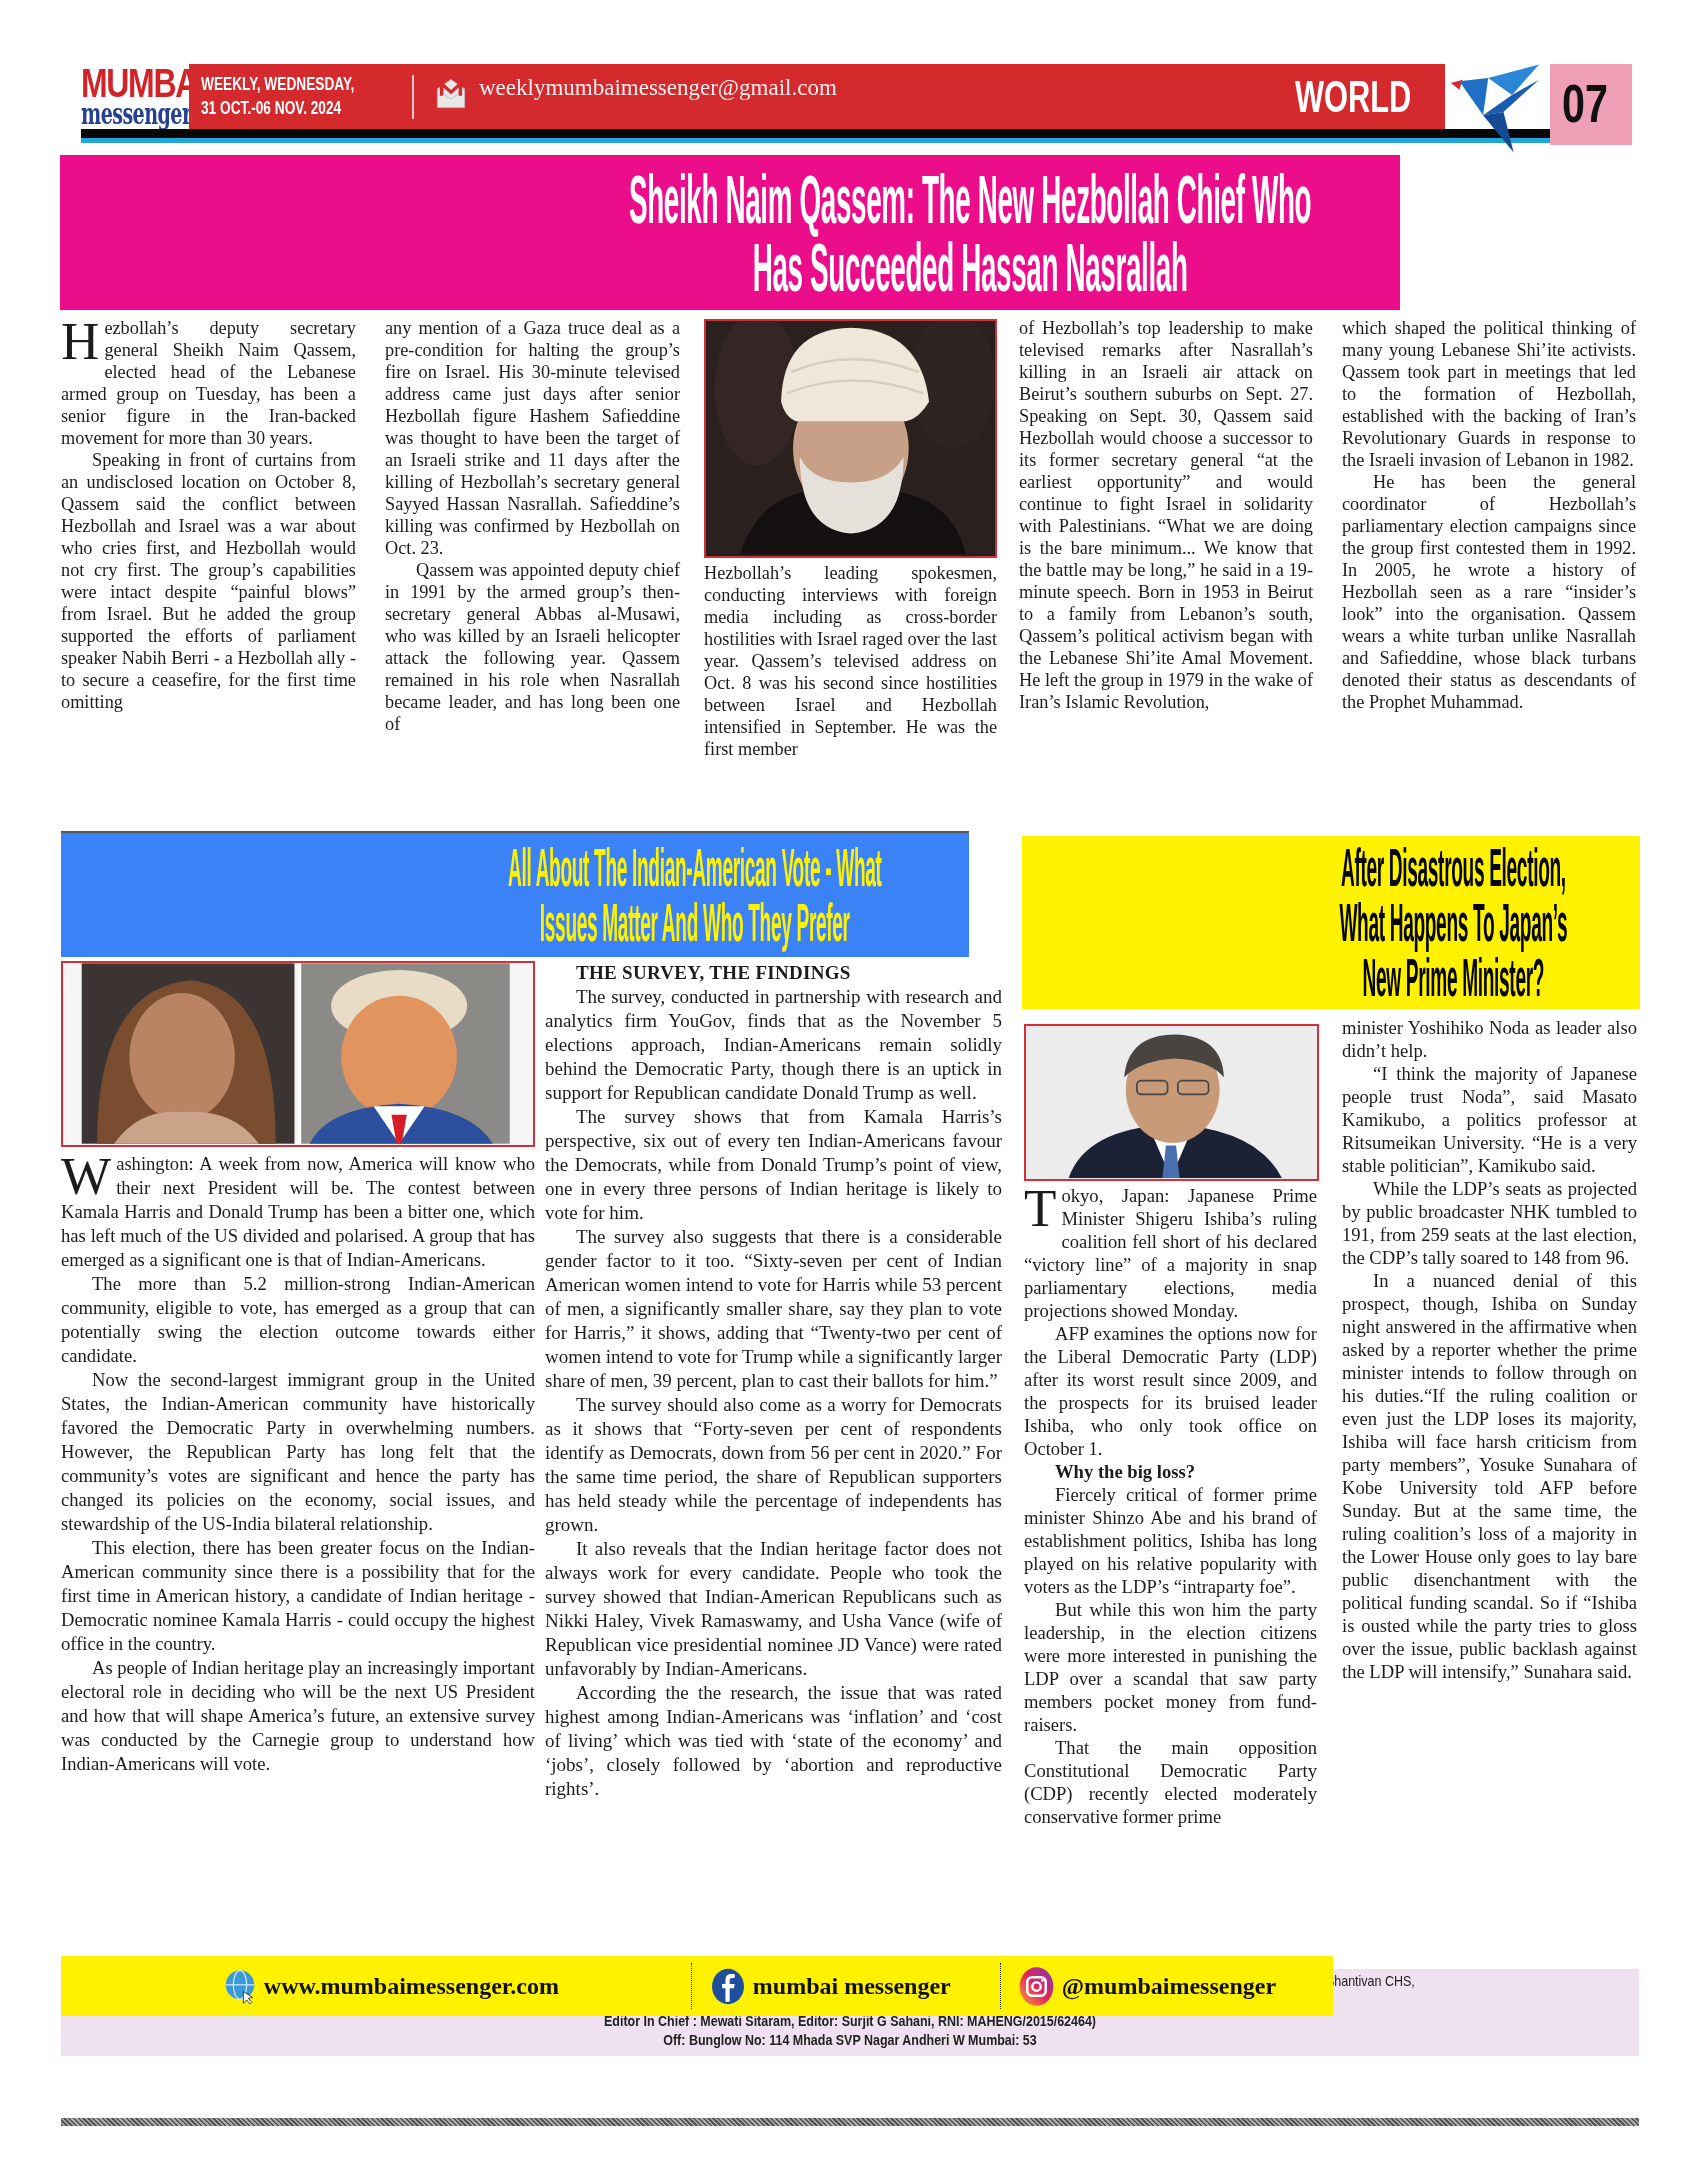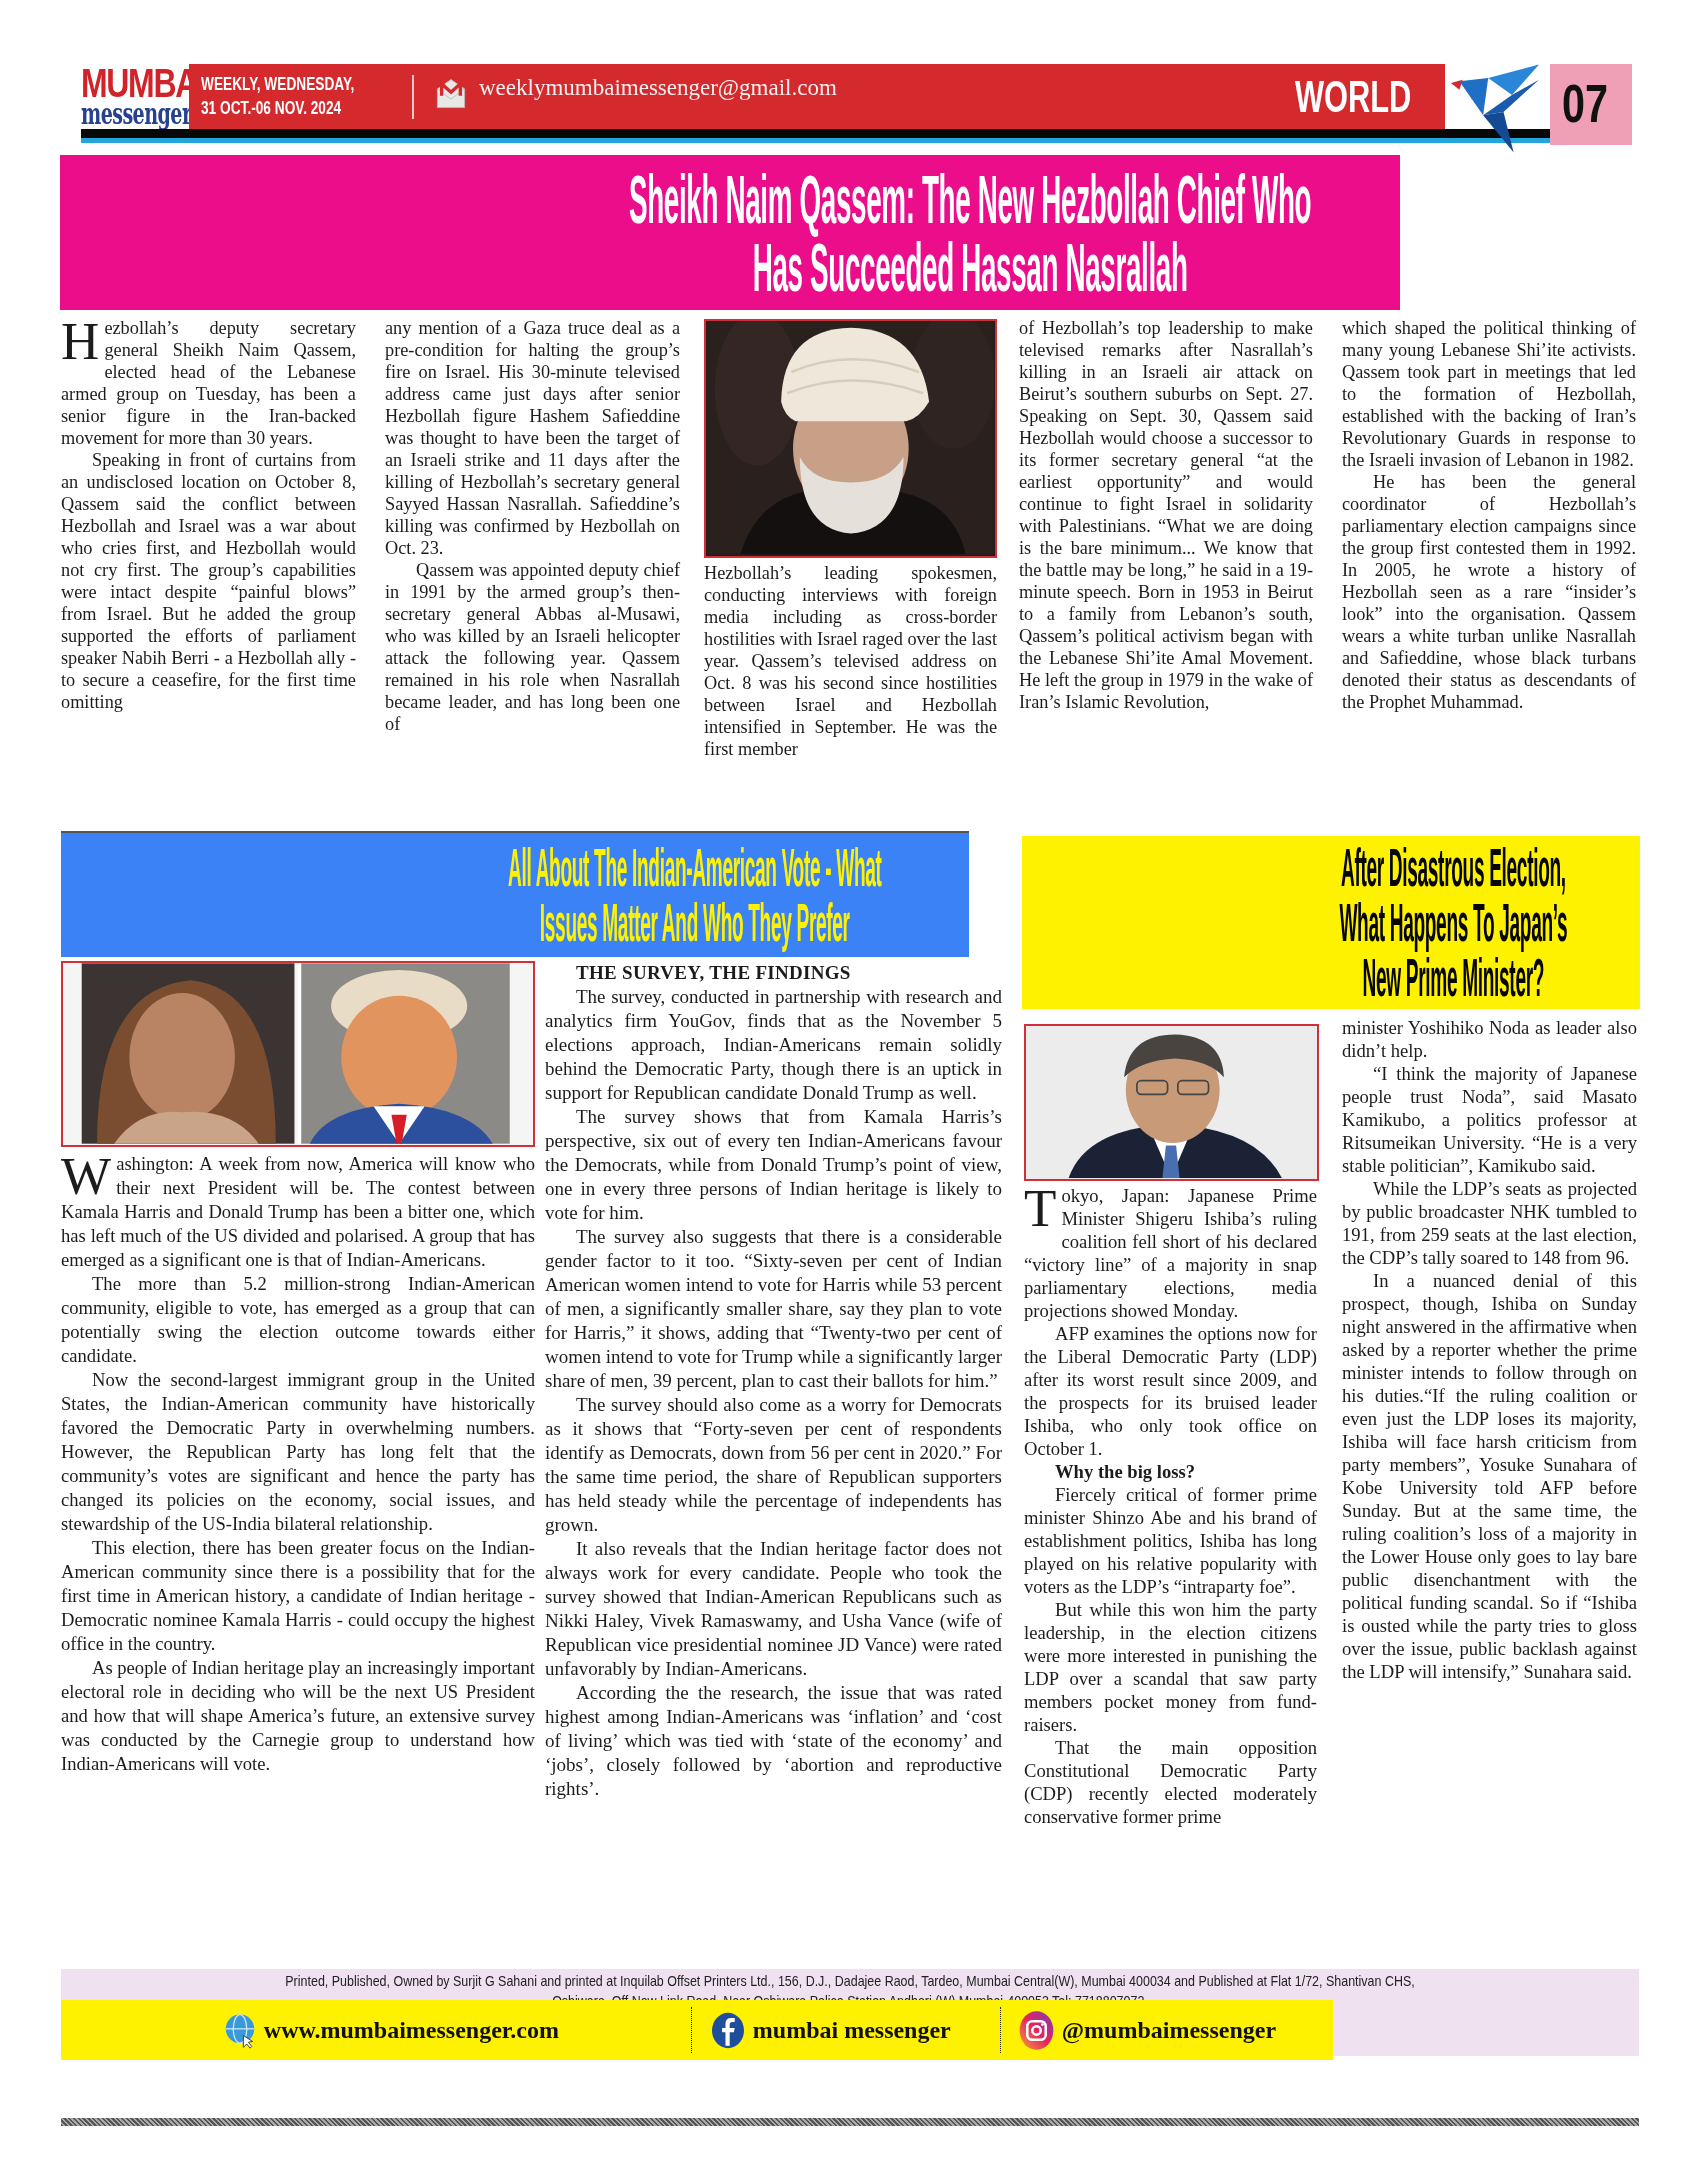--- a/index.html
+++ b/index.html
@@ -55,21 +55,21 @@
   
   .photo { position:absolute; border:2.6px solid #d13038; box-sizing:border-box; overflow:hidden; }
   .ph1 { left:704px; top:319px; width:293px; height:239px; background:#241c1a; }
   .ph2 { left:61px; top:961px; width:474px; height:186px; background:#f4f4f4; }
   .ph3 { left:1024px; top:1024px; width:295px; height:157px; background:#eaeaea; }
 
   
   .imprint { left:61px; top:1969px; width:1578px; height:87px; background:#efe1ef; text-align:center; font-family:Liberation Sans, sans-serif; color:#222; }
   .imprint .l { font-size:14.5px; line-height:19.6px; display:block; transform:scaleX(0.86); }
   .imprint .b { font-weight:700; }
-  .social { left:61px; top:2000px; width:1272px; height:60px; background:#fff200; }
+  .social { left:61px; top:1956px; width:1272px; height:60px; background:#fff200; }
   .social-item { position:absolute; top:12px; height:37px; display:flex; align-items:center; gap:6.8px; font-family:"Liberation Serif", serif; font-weight:700; font-size:24px; color:#111; white-space:nowrap; }
   .dotsep { position:absolute; top:6.8px; width:0; height:46px; border-left:1.7px dotted #222; }
   .hatch { left:61px; top:2118px; width:1578px; height:7.7px; background:repeating-linear-gradient(45deg,#555 0 1.7px,#aaa 1.7px 3.4px); }
 </style>
 </head>
 <body>
 
 <div class="abs logo">
   <div class="logo-mumbai">MUMBAI</div>
   <div class="logo-messenger">messenger</div>

